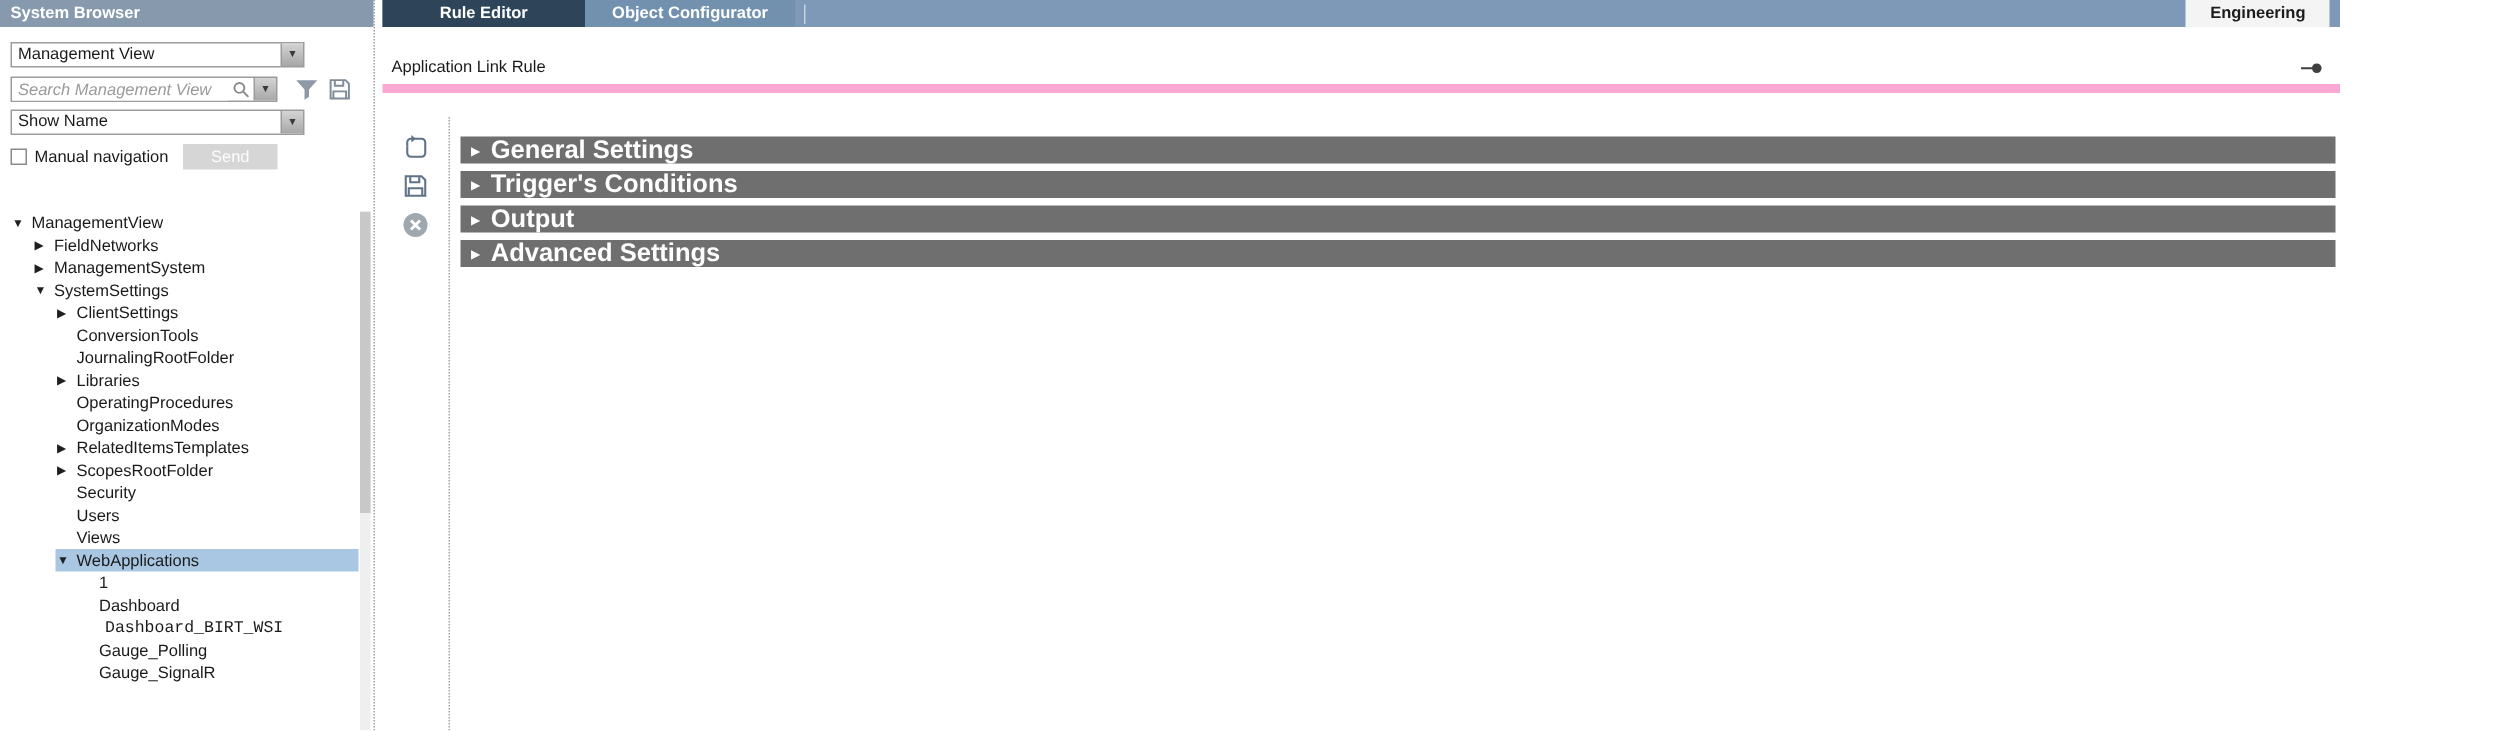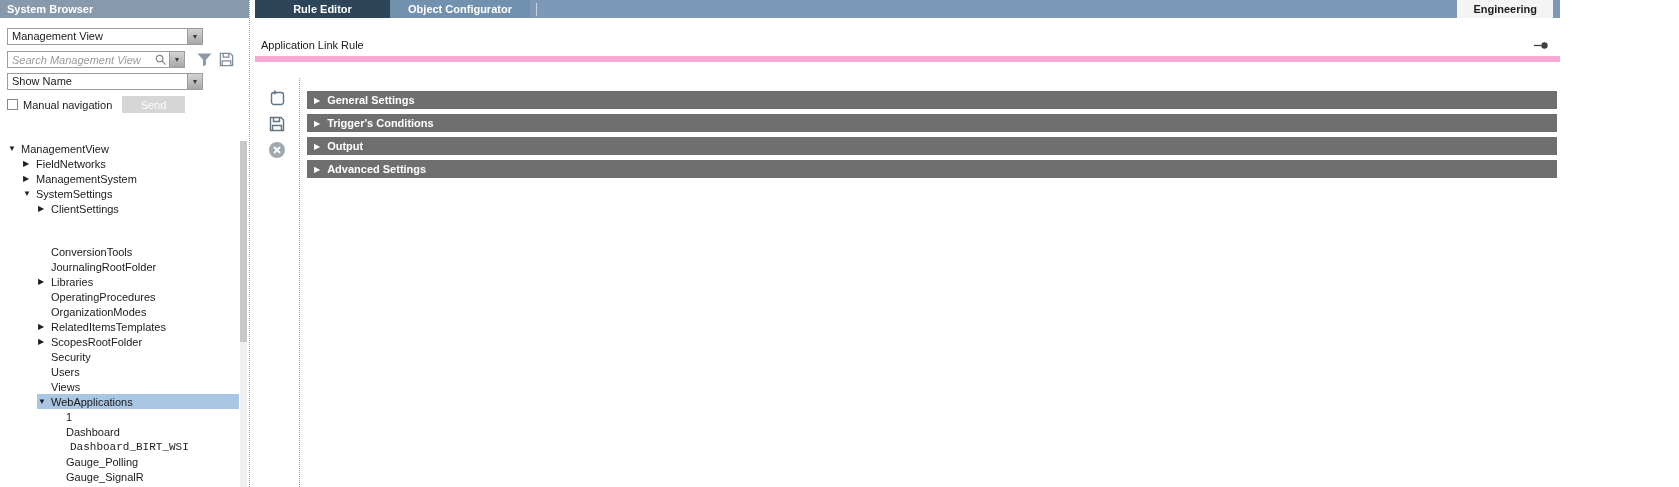--- a/index.html
+++ b/index.html
@@ -57,21 +57,21 @@
   .doc-link{margin-left:auto;background:none;border:none;display:flex;align-items:center;padding:0;}
   .editor-body{flex:1;display:flex;min-height:0;}
   .toolcol{width:45px;flex:0 0 45px;border-right:1px dotted #9aa2aa;display:flex;
     flex-direction:column;align-items:center;padding-top:8px;}
   .tool-btn{width:24px;height:24px;background:none;border:none;display:flex;
     align-items:center;justify-content:center;margin-bottom:2px;padding:0;}
   .sections{flex:1;padding:13px 3px 0 7px;min-width:0;}
   .section-bar{height:18px;background:var(--section-bar,#6F6F6F);display:flex;
     align-items:center;margin-bottom:5px;padding-left:7px;}
   .sec-arrow{font-size:8px;color:#fff;margin-right:7px;}
-  .sec-label{font-size:11px;font-weight:700;color:#fff;}
+  .sec-label{font-size:17px;font-weight:700;color:#fff;}
 </style>
 </head>
 <body>
 
 <div class="app">
 
   <aside class="sidebar">
     <div class="sidebar-header">System Browser</div>
 
     <div class="controls">
@@ -144,21 +144,21 @@
             <span class="tree-arrow">▼</span>
             <span class="tree-label">SystemSettings</span>
           </div>
         </div>
         <div class="tree-row" style="padding-left: 37px;">
           <div class="tree-inner">
             <span class="tree-arrow">▶</span>
             <span class="tree-label">ClientSettings</span>
           </div>
         </div>
-        <div class="tree-row" style="padding-left: 37px; margin-top: 28px;">
+        <div class="tree-row" style="padding-left: 37px;">
           <div class="tree-inner">
             <span class="tree-arrow"></span>
             <span class="tree-label">ConversionTools</span>
           </div>
         </div>
         <div class="tree-row" style="padding-left: 37px;">
           <div class="tree-inner">
             <span class="tree-arrow"></span>
             <span class="tree-label">JournalingRootFolder</span>
           </div>

